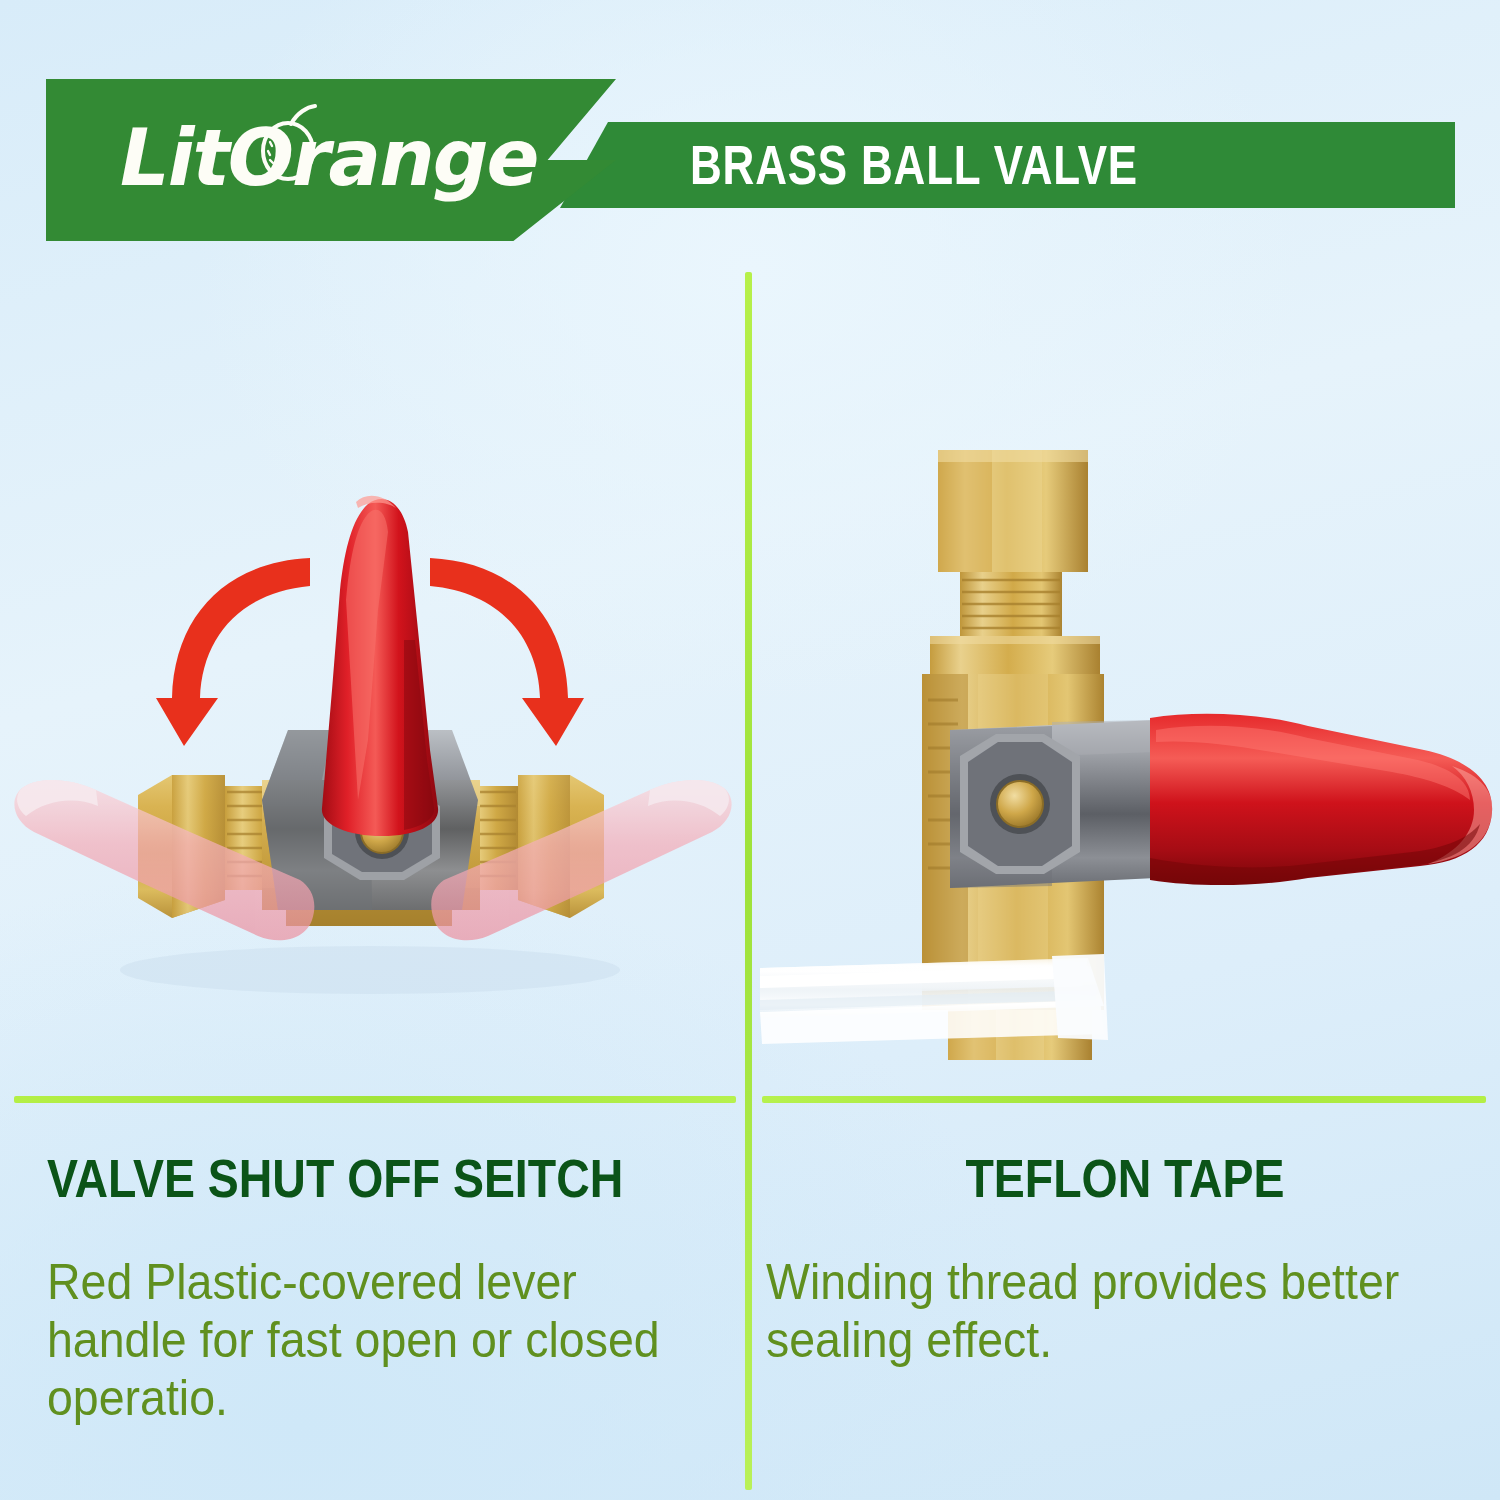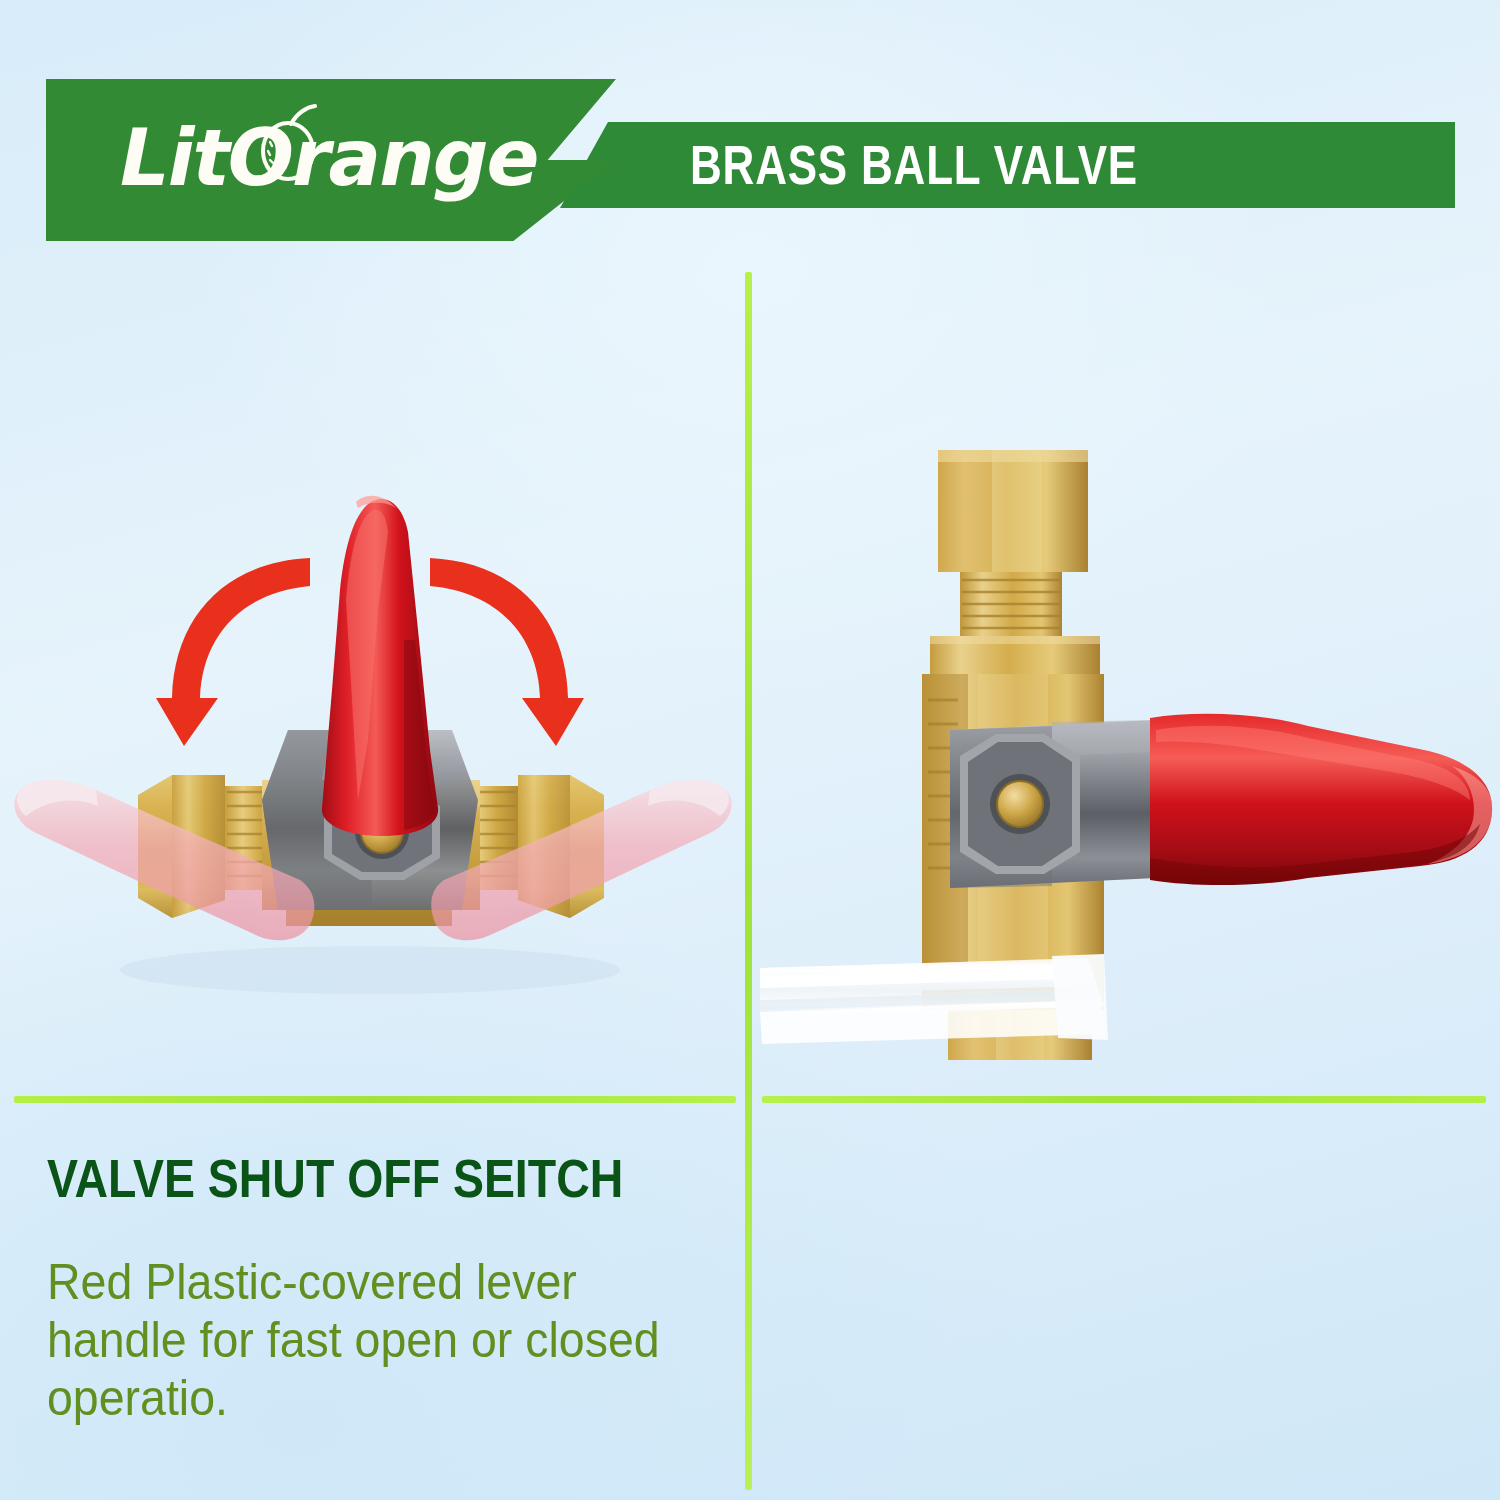--- a/index.html
+++ b/index.html
@@ -415,14 +415,18 @@
       <path d="M8 600 L344 590 L344 600 L8 610 Z" fill="#e3ecf3" opacity="0.7"></path>
       <path d="M300 556 L352 554 L356 640 L306 638 Z" fill="#fafcfe" opacity="0.95"></path>
     </g>
   </svg>
 
   <div class="caption caption-left">
     <div class="caption-heading">VALVE SHUT OFF SEITCH</div>
     <div class="caption-body">Red Plastic-covered lever handle for fast open or closed operatio.</div>
   </div>
 
+  <div class="caption caption-right">
+    <div class="caption-heading">TEFLON TAPE</div>
+    <div class="caption-body">Winding thread provides better sealing effect.</div>
+  </div>
 
 </div>
 
 </body></html>

